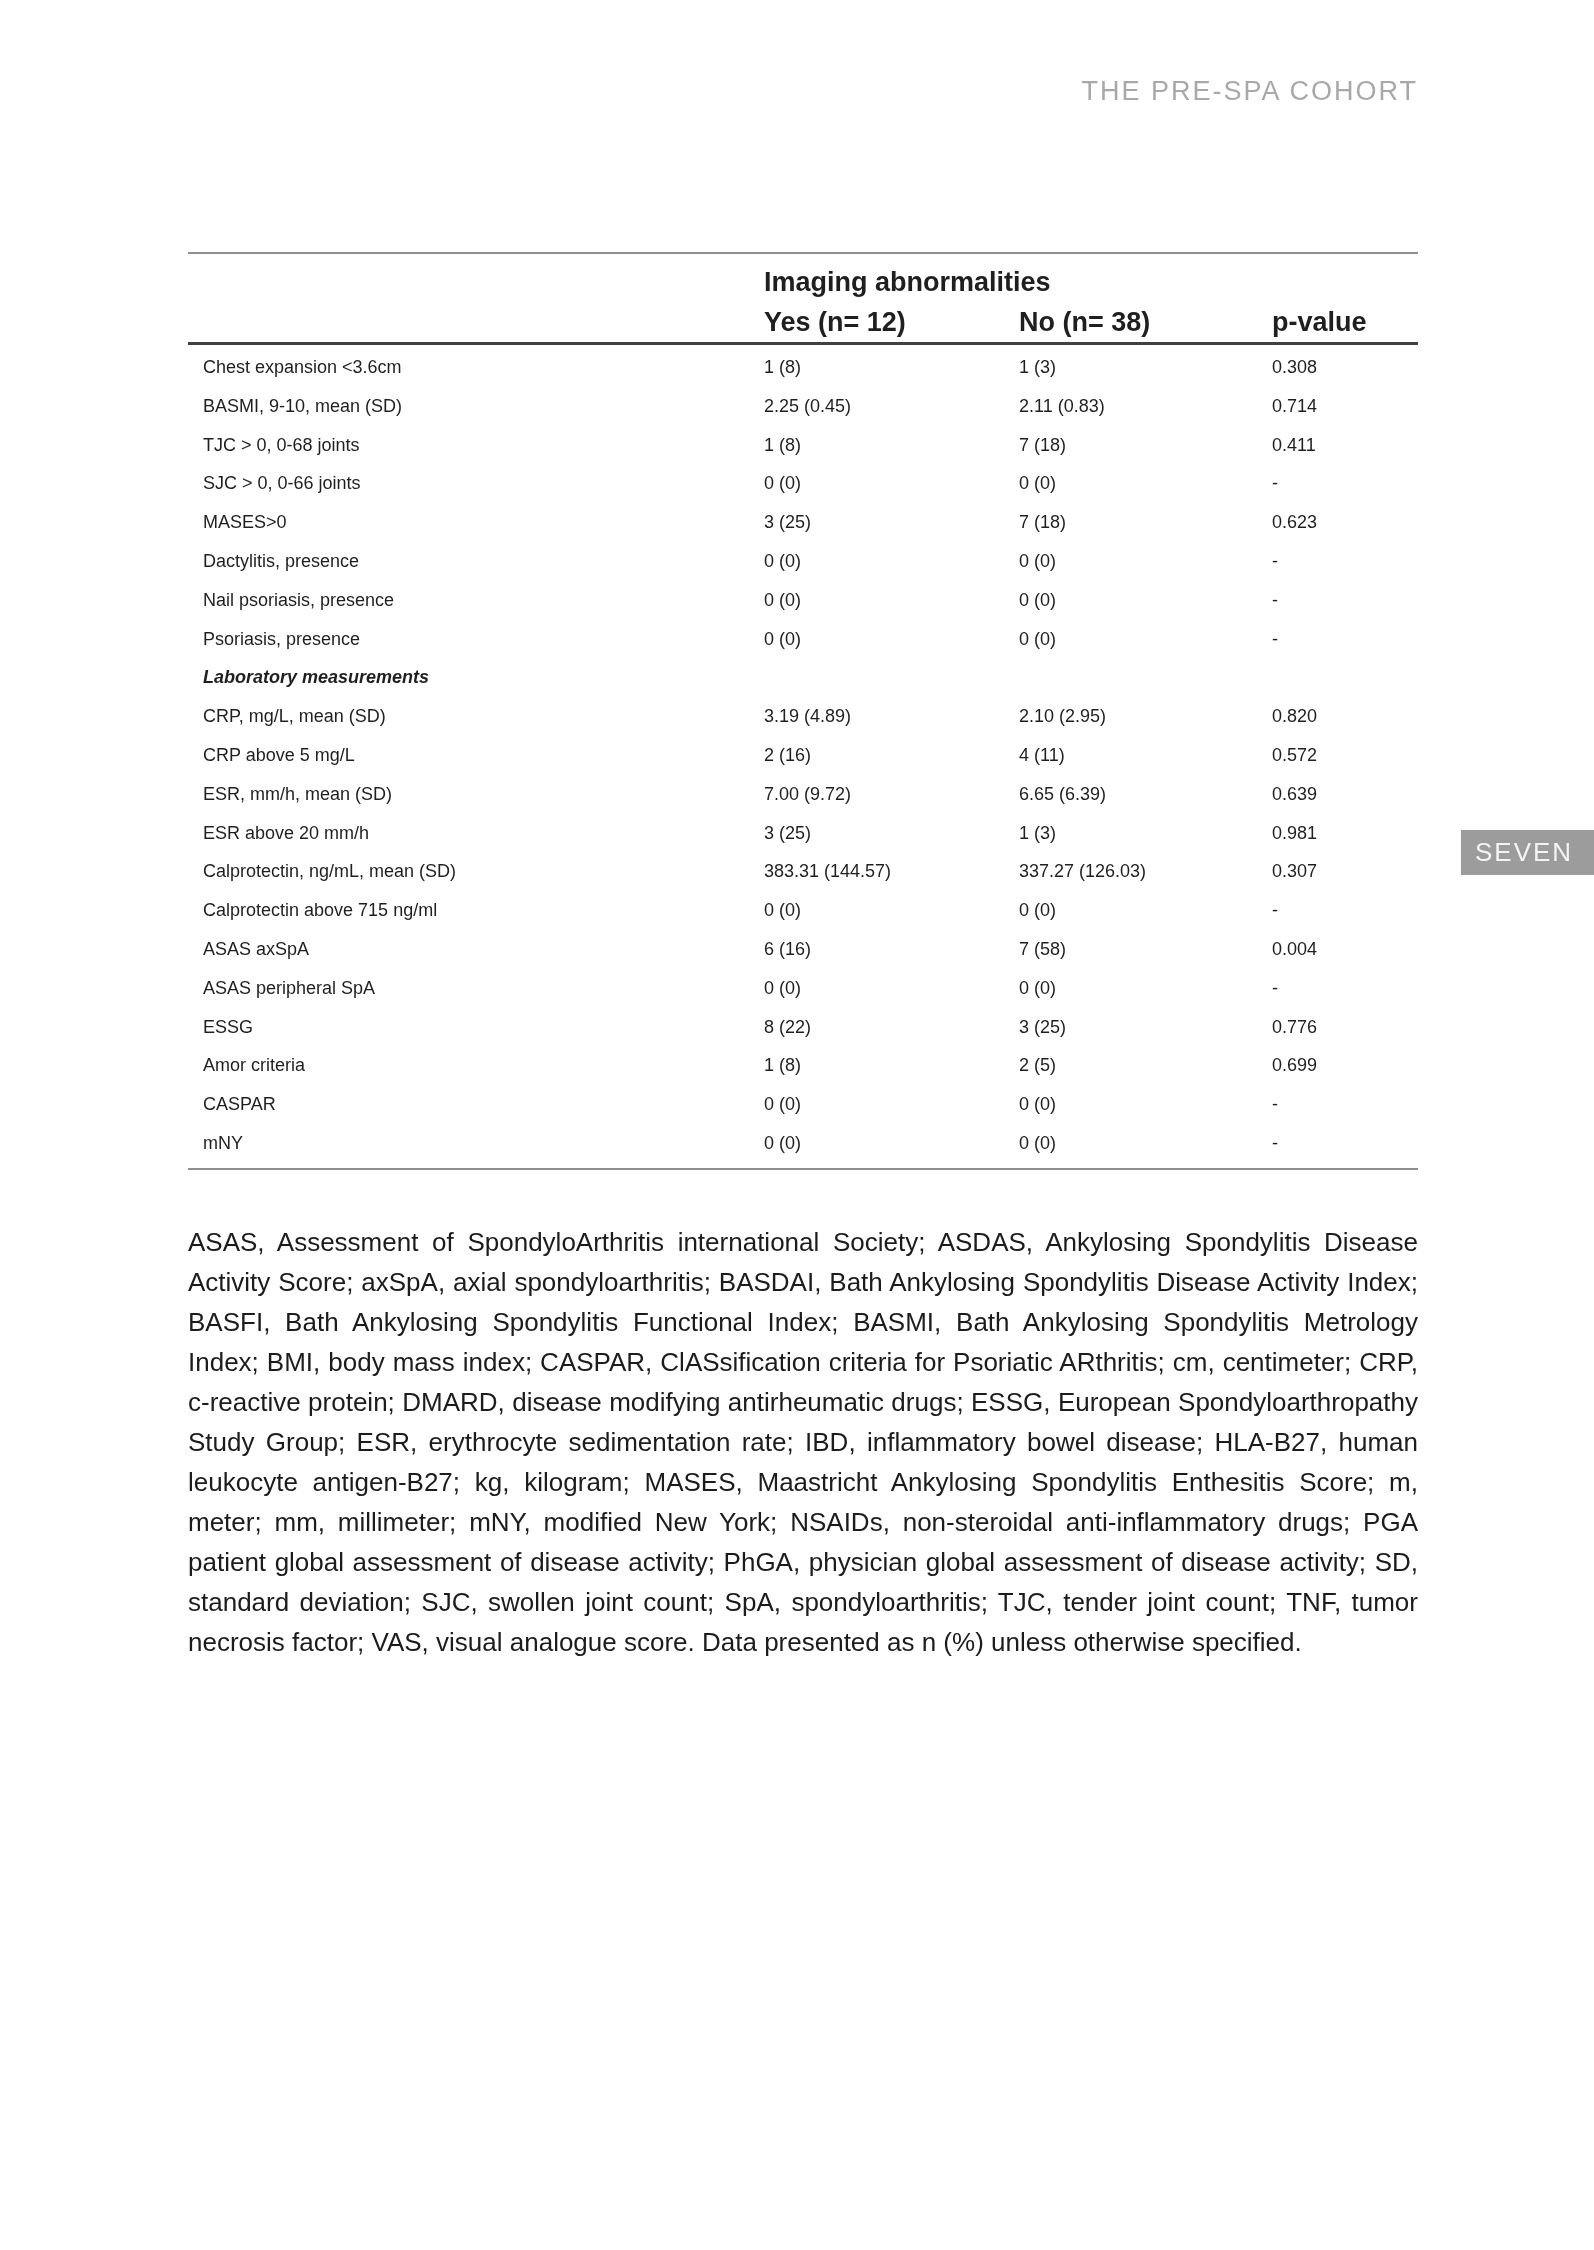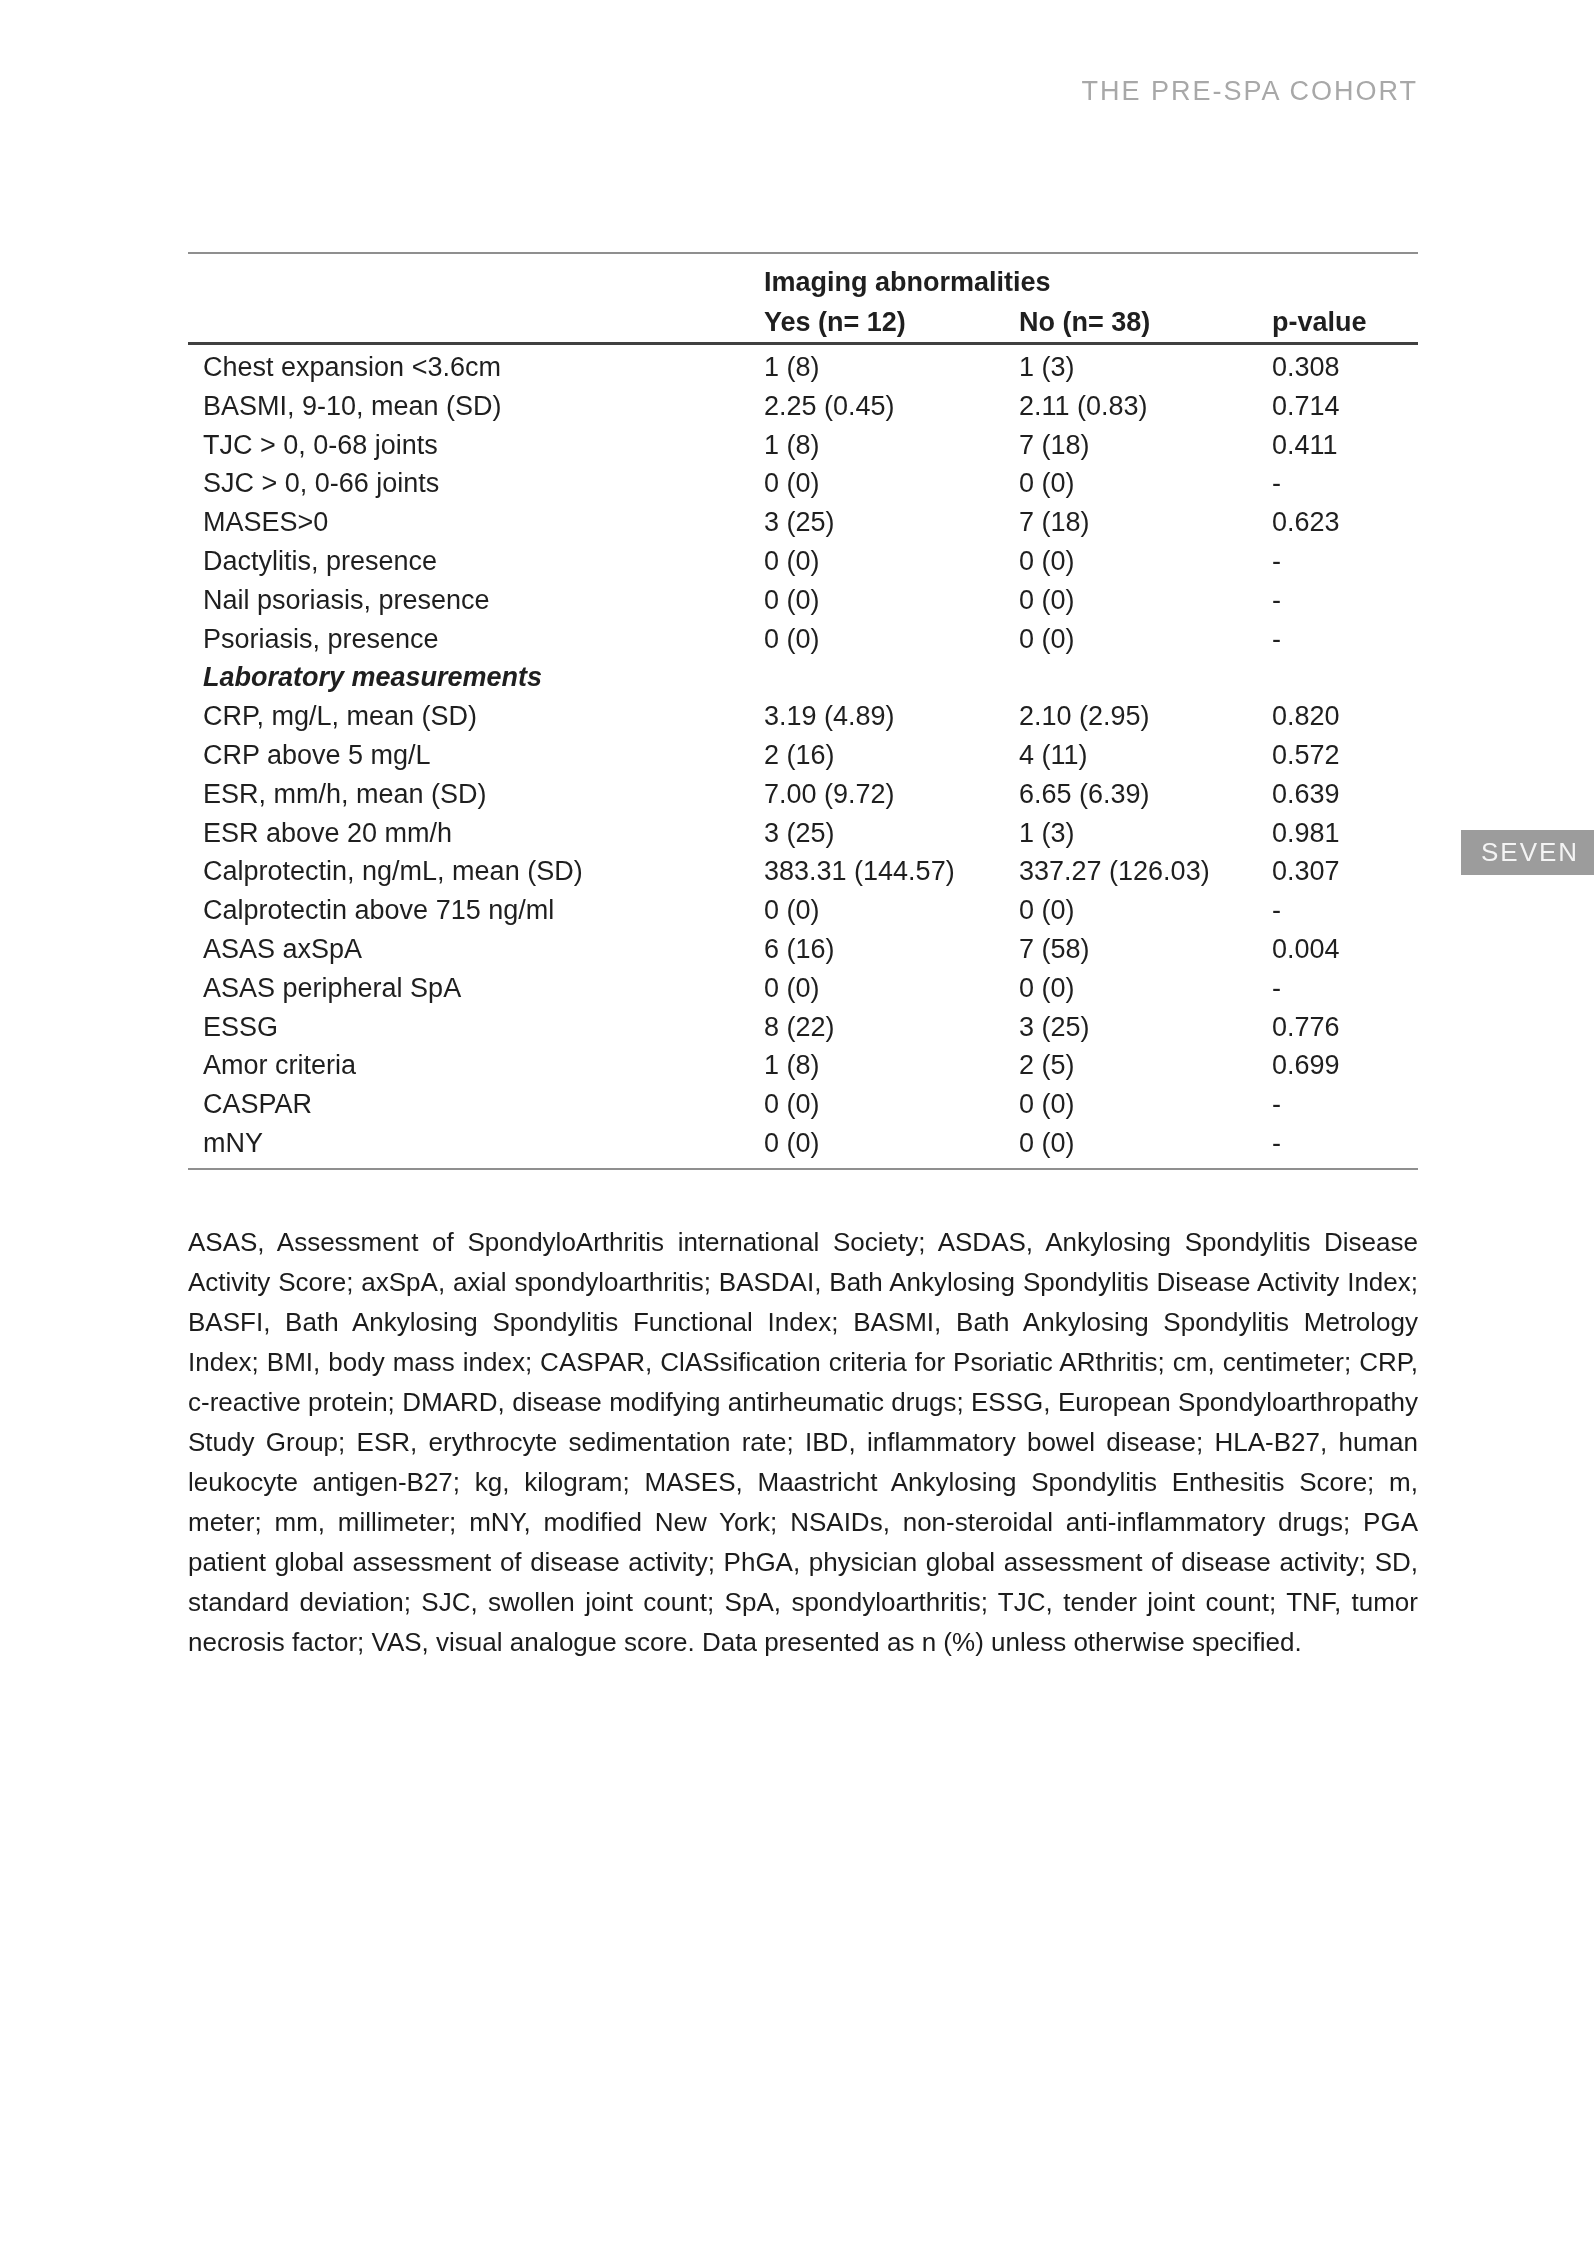--- a/index.html
+++ b/index.html
@@ -45,21 +45,21 @@
     line-height: 40px;
   }
   .tbody {
     border-bottom: 2px solid #8f8f8f;
     padding-top: 3px;
     padding-bottom: 5px;
   }
   .trow {
     display: grid;
     grid-template-columns: 576px 255px 253px 146px;
-    font-size: 27px;
+    font-size: 18px;
     line-height: 38.8px;
   }
   .trow .label { padding-left: 15px; }
   .trow.section .label { font-weight: 700; font-style: italic; }
   .footnote {
     position: absolute;
     left: 188px;
     top: 1222px;
     width: 1230px;
     margin: 0;
@@ -73,21 +73,21 @@
     left: 1461px;
     top: 830px;
     width: 133px;
     height: 45px;
     background: #9c9c9c;
     color: #f4f4f4;
     font-size: 26px;
     letter-spacing: 2px;
     display: flex;
     align-items: center;
-    padding-left: 20px;
+    padding-left: 14px;
     box-sizing: border-box;
   }
   .page-number {
     position: absolute;
     top: 2140px;
     right: 176px;
     font-size: 26px;
     color: #8c8c8c;
     text-align: center;
   }

